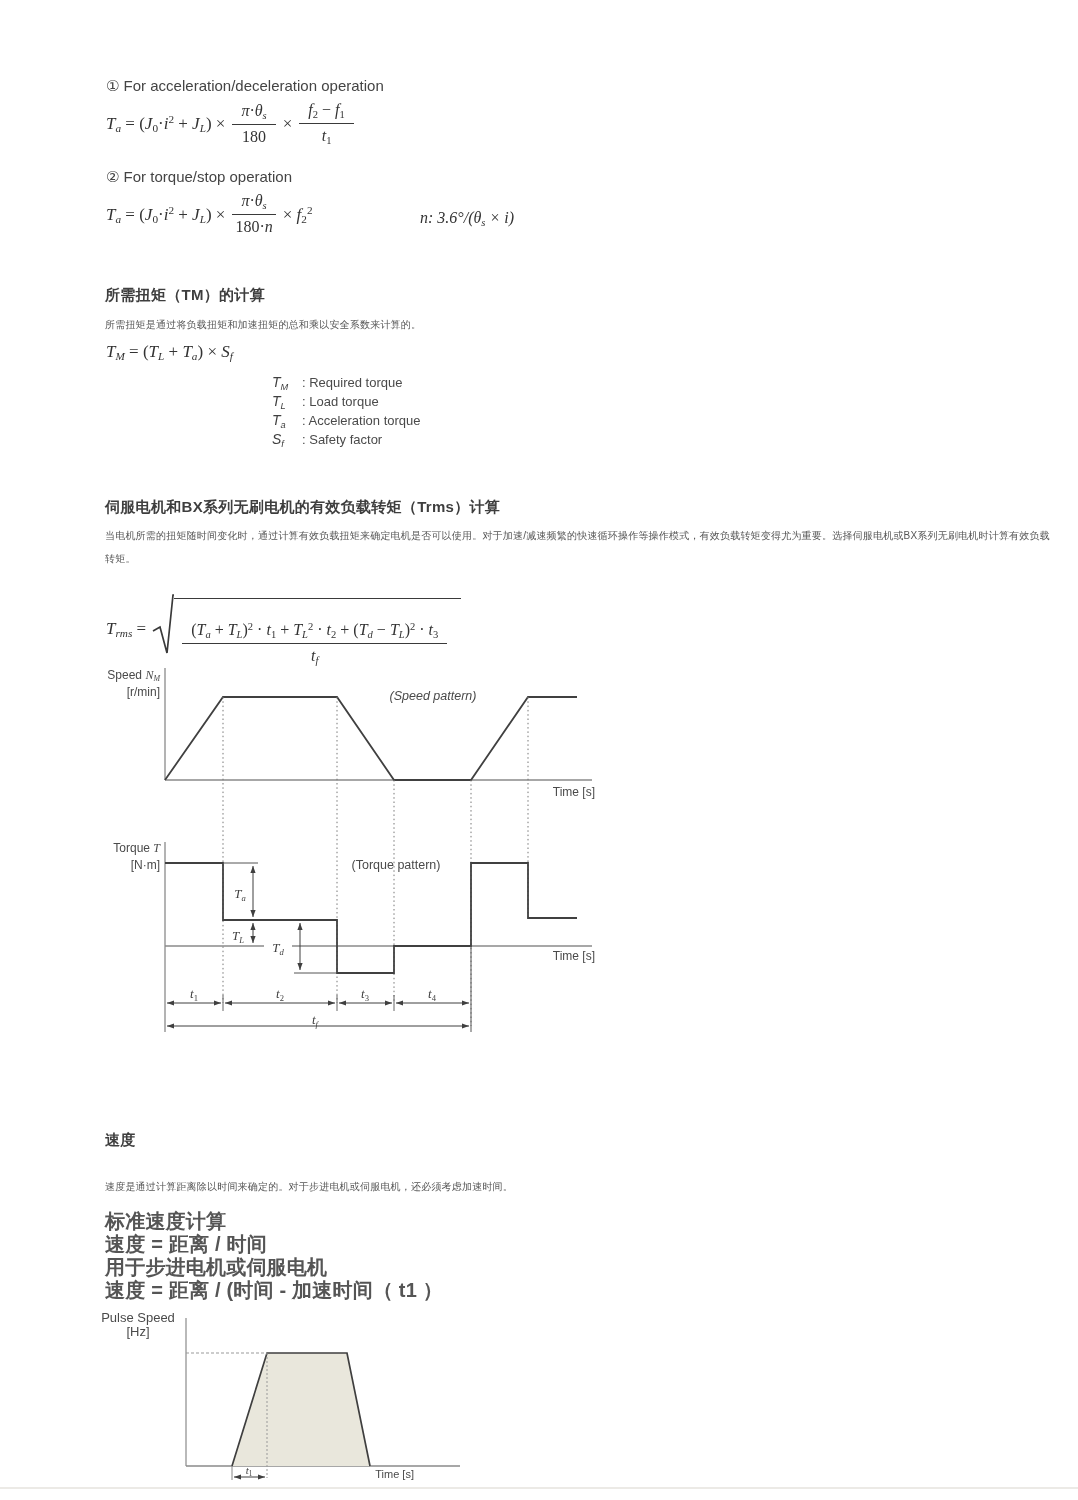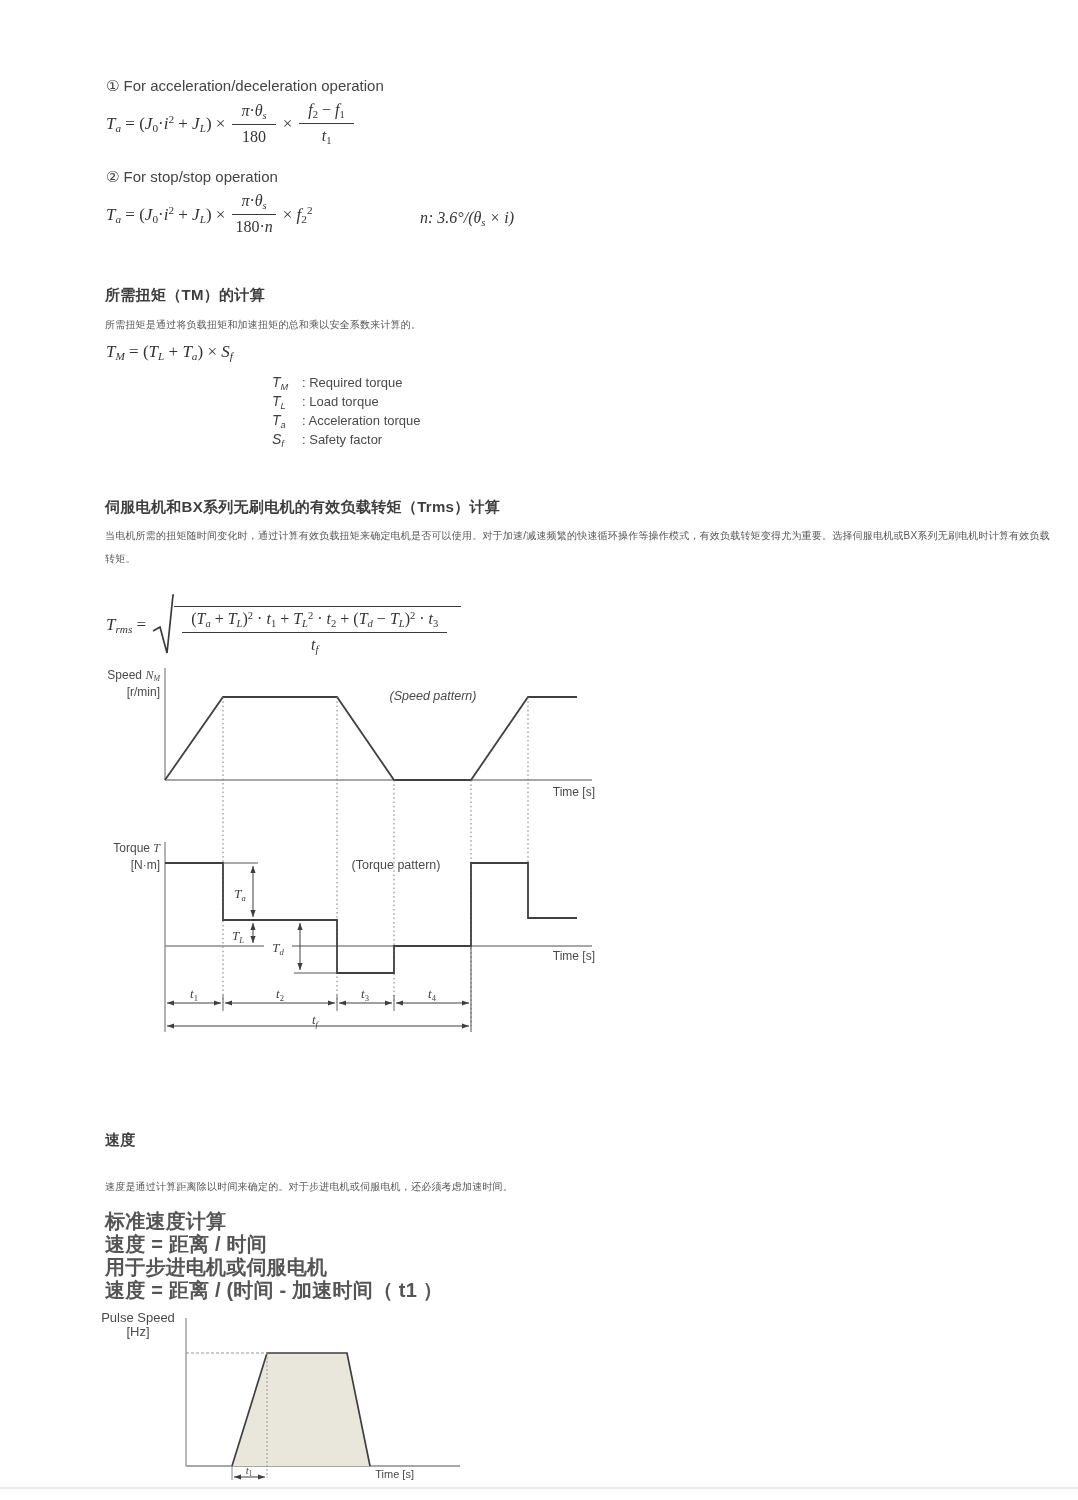--- a/index.html
+++ b/index.html
@@ -19,21 +19,21 @@
   .frac .num{padding:0 9px 3px;border-bottom:1.5px solid #3a3a3a;white-space:pre;}
   .frac .den{padding-top:3px;white-space:pre;}
   sub{font-size:.66em;vertical-align:-.3em;}
   sup{font-size:.66em;vertical-align:.5em;}
   i{font-style:italic;}
   .dlabel i,.legend-desc i{font-family:"Liberation Serif","DejaVu Serif",serif;}
   .note{font-family:"Liberation Serif","DejaVu Serif",serif;font-style:italic;font-size:16px;color:#333;}
   
   .sqrt{display:inline-flex;align-items:flex-start;margin-left:6px;}
   .sqrt svg{display:block;flex:none;}
-  .sq-content{border-top:1.7px solid #3a3a3a;padding:2px 14px 0 8px;margin-top:14px;}
+  .sq-content{border-top:1.7px solid #3a3a3a;padding:21px 14px 0 8px;margin-top:6px;}
   
   .legend-row{display:flex;align-items:baseline;height:19px;}
   .legend-sym{width:30px;font-family:Liberation Sans, sans-serif;font-size:14px;color:#3f3f3f;}
   .legend-desc{font-size:13px;color:#4a4a4a;}
   
   .dlabel{position:absolute;font-size:12px;color:#4a4a4a;line-height:14px;}
   .cap{position:absolute;font-size:12.5px;color:#4a4a4a;}
   .tl{position:absolute;font-family:"Liberation Serif","DejaVu Serif",serif;font-size:13px;color:#3f3f3f;}
   .right{text-align:right;}
   .center{text-align:center;}
@@ -52,21 +52,21 @@
       <span class="num"><i>π</i>·<i>θ</i><sub><i>s</i></sub></span>
       <span class="den">180</span>
     </span>
     <span class="fx">×</span>
     <span class="frac">
       <span class="num"><i>f</i><sub>2</sub> − <i>f</i><sub>1</sub></span>
       <span class="den"><i>t</i><sub>1</sub></span>
     </span>
   </div>
 
-  <div class="abs op" style="left:106px;top:168px;">② For stop/stop operation</div>
+  <div class="abs op" style="left:106px;top:168px;">② For torque/stop operation</div>
 
   <div class="f-row" style="left:106px;top:192px;">
     <span class="fx"><i>T</i><sub><i>a</i></sub> = (<i>J</i><sub>0</sub>·<i>i</i><sup>2</sup> + <i>J</i><sub><i>L</i></sub>) ×</span>
     <span class="frac">
       <span class="num"><i>π</i>·<i>θ</i><sub><i>s</i></sub></span>
       <span class="den">180·<i>n</i></span>
     </span>
     <span class="fx">× <i>f</i><sub>2</sub><sup>2</sup></span>
   </div>
   <div class="abs note" style="left:420px;top:209px;">n: 3.6°/(θ<sub><i>s</i></sub> × i)</div>

